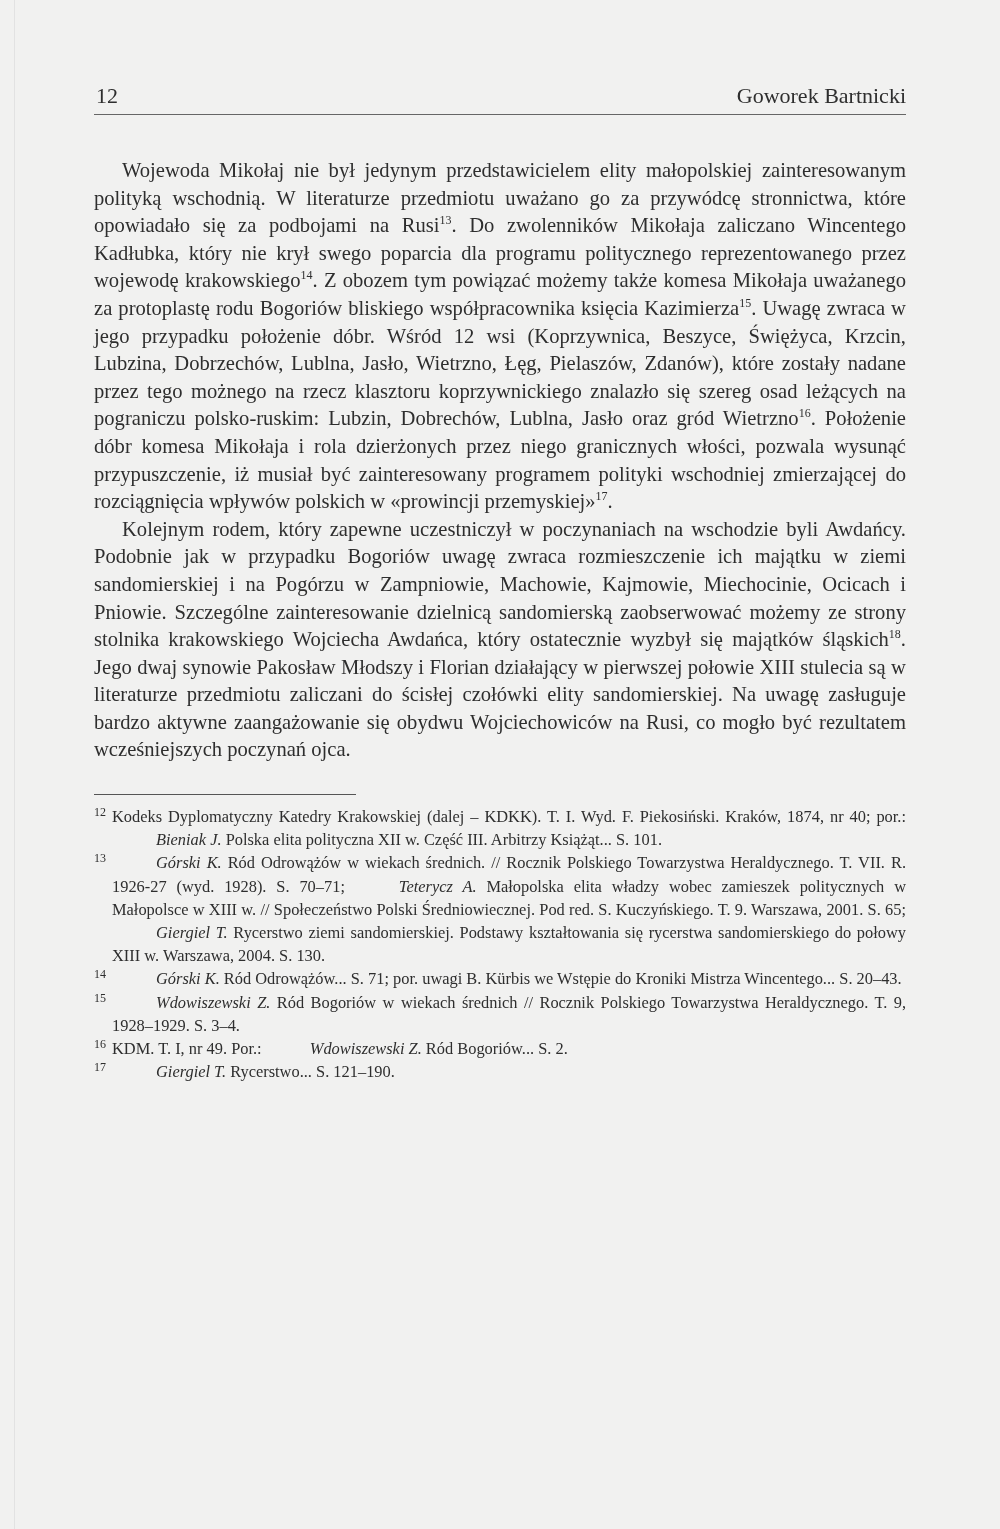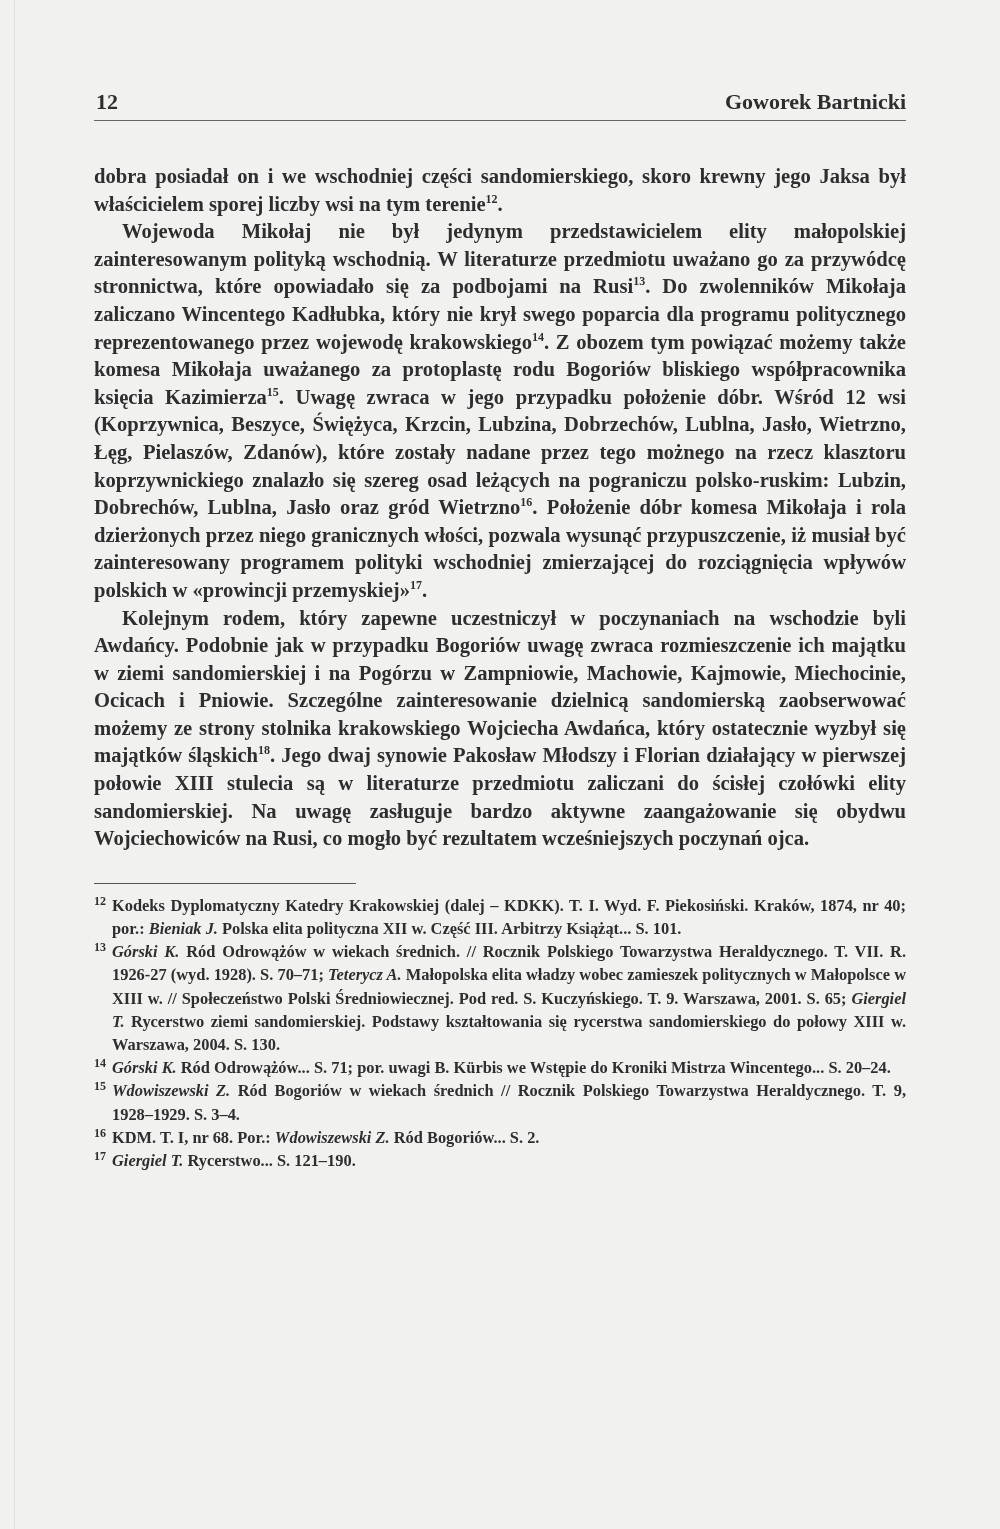--- a/index.html
+++ b/index.html
@@ -11,23 +11,22 @@
     height: 1529px;
     background: #f1f1f0;
     color: #2e2e2e;
     font-family: "Liberation Serif", "DejaVu Serif", serif;
     position: relative;
     overflow: hidden;
   }
   .page {
     position: absolute;
     left: 94px;
-    top: 88px;
+    top: 82px;
     width: 812px;
-    font-weight: bold;
   }
   .running-head {
     display: flex;
     justify-content: space-between;
     align-items: baseline;
     font-size: 22px;
     line-height: 28px;
     padding-bottom: 4px;
     border-bottom: 1.5px solid #666;
   }
@@ -66,21 +65,21 @@
     position: relative;
     padding-left: 18px;
     margin: 0;
   }
   .footnote .fn-num {
     position: absolute;
     left: 0;
     top: -4px;
     font-size: 12px;
   }
-  .footnote i { font-style: italic; }
+  .footnote i { font-style: italic; margin-left: 44px; }
   .faint-left {
     position: absolute;
     left: 14px;
     top: 0;
     width: 1px;
     height: 1529px;
     background: #e2e2e2;
   }
 </style>
 </head>
@@ -88,28 +87,27 @@
 
 <div class="faint-left"></div>
 
 <div class="page">
   <div class="running-head">
     <span class="page-number">12</span>
     <span class="author">Goworek Bartnicki</span>
   </div>
 
   <div class="body-text" id="body-text">
-      <p class="continued"><span>dobra posiadał on i we wschodniej części sandomierskiego, skoro krewny jego Jaksa był właścicielem sporej liczby wsi na tym terenie</span><sup>12</sup><span>.</span></p>
       <p><span>Wojewoda Mikołaj nie był jedynym przedstawicielem elity małopolskiej zainteresowanym polityką wschodnią. W literaturze przedmiotu uważano go za przywódcę stronnictwa, które opowiadało się za podbojami na Rusi</span><sup>13</sup><span>. Do zwolenników Mikołaja zaliczano Wincentego Kadłubka, który nie krył swego poparcia dla programu politycznego reprezentowanego przez wojewodę krakow­skiego</span><sup>14</sup><span>. Z obozem tym powiązać możemy także komesa Mikołaja uważanego za protoplastę rodu Bogoriów bliskiego współpracownika księcia Kazimierza</span><sup>15</sup><span>. Uwagę zwraca w jego przypadku położenie dóbr. Wśród 12 wsi (Koprzywnica, Beszyce, Świężyca, Krzcin, Lubzina, Dobrzechów, Lublna, Jasło, Wietrzno, Łęg, Pielaszów, Zdanów), które zostały nadane przez tego możnego na rzecz klasztoru koprzywni­ckiego znalazło się szereg osad leżących na pograniczu polsko-ruskim: Lubzin, Dobrechów, Lublna, Jasło oraz gród Wietrzno</span><sup>16</sup><span>. Położenie dóbr komesa Mikołaja i rola dzierżonych przez niego granicznych włości, pozwala wysunąć przypuszcze­nie, iż musiał być zainteresowany programem polityki wschodniej zmierzającej do rozciągnięcia wpływów polskich w «prowincji przemyskiej»</span><sup>17</sup><span>.</span></p>
       <p><span>Kolejnym rodem, który zapewne uczestniczył w poczynaniach na wschodzie byli Awdańcy. Podobnie jak w przypadku Bogoriów uwagę zwraca rozmieszczenie ich majątku w ziemi sandomierskiej i na Pogórzu w Zampniowie, Machowie, Kajmowie, Miechocinie, Ocicach i Pniowie. Szczególne zainteresowanie dzielnicą sandomierską zaobserwować możemy ze strony stolnika krakowskiego Wojciecha Awdańca, który ostatecznie wyzbył się majątków śląskich</span><sup>18</sup><span>. Jego dwaj synowie Pakosław Młodszy i Florian działający w pierwszej połowie XIII stulecia są w literaturze przedmiotu zaliczani do ścisłej czołówki elity sandomierskiej. Na uwagę zasługuje bardzo aktywne zaangażowanie się obydwu Wojciechowiców na Rusi, co mogło być rezultatem wcześniejszych poczynań ojca.</span></p>
     </div>
 
   <div class="footnote-rule"></div>
 
   <div class="footnotes" id="footnotes">
       <p class="footnote"><span class="fn-num">12</span><span>Kodeks Dyplomatyczny Katedry Krakowskiej (dalej – KDKK). T. I. Wyd. F. Piekosiński. Kraków, 1874, nr 40; por.: </span><i>Bieniak J.</i><span> Polska elita polityczna XII w. Część III. Arbitrzy Książąt... S. 101.</span></p>
       <p class="footnote"><span class="fn-num">13</span><i>Górski K.</i><span> Ród Odrowążów w wiekach średnich. // Rocznik Polskiego Towarzystwa Heraldycz­nego. T. VII. R. 1926-27 (wyd. 1928). S. 70–71; </span><i>Teterycz A.</i><span> Małopolska elita władzy wobec zamieszek politycznych w Małopolsce w XIII w. // Społeczeństwo Polski Średniowiecznej. Pod red. S. Kuczyńskiego. T. 9. Warszawa, 2001. S. 65; </span><i>Giergiel T.</i><span> Rycerstwo ziemi sandomierskiej. Podstawy kształtowania się rycerstwa sandomierskiego do połowy XIII w. Warszawa, 2004. S. 130.</span></p>
-      <p class="footnote"><span class="fn-num">14</span><i>Górski K.</i><span> Ród Odrowążów... S. 71; por. uwagi B. Kürbis we Wstępie do Kroniki Mistrza Win­centego... S. 20–24.</span></p>
+      <p class="footnote"><span class="fn-num">14</span><i>Górski K.</i><span> Ród Odrowążów... S. 71; por. uwagi B. Kürbis we Wstępie do Kroniki Mistrza Win­centego... S. 20–43.</span></p>
       <p class="footnote"><span class="fn-num">15</span><i>Wdowiszewski Z.</i><span> Ród Bogoriów w wiekach średnich // Rocznik Polskiego Towarzystwa Heral­dycznego. T. 9, 1928–1929. S. 3–4.</span></p>
-      <p class="footnote"><span class="fn-num">16</span><span>KDM. T. I, nr 68. Por.: </span><i>Wdowiszewski Z.</i><span> Ród Bogoriów... S. 2.</span></p>
+      <p class="footnote"><span class="fn-num">16</span><span>KDM. T. I, nr 49. Por.: </span><i>Wdowiszewski Z.</i><span> Ród Bogoriów... S. 2.</span></p>
       <p class="footnote"><span class="fn-num">17</span><i>Giergiel T.</i><span> Rycerstwo... S. 121–190.</span></p>
     </div>
 </div>
 
 </body></html>

